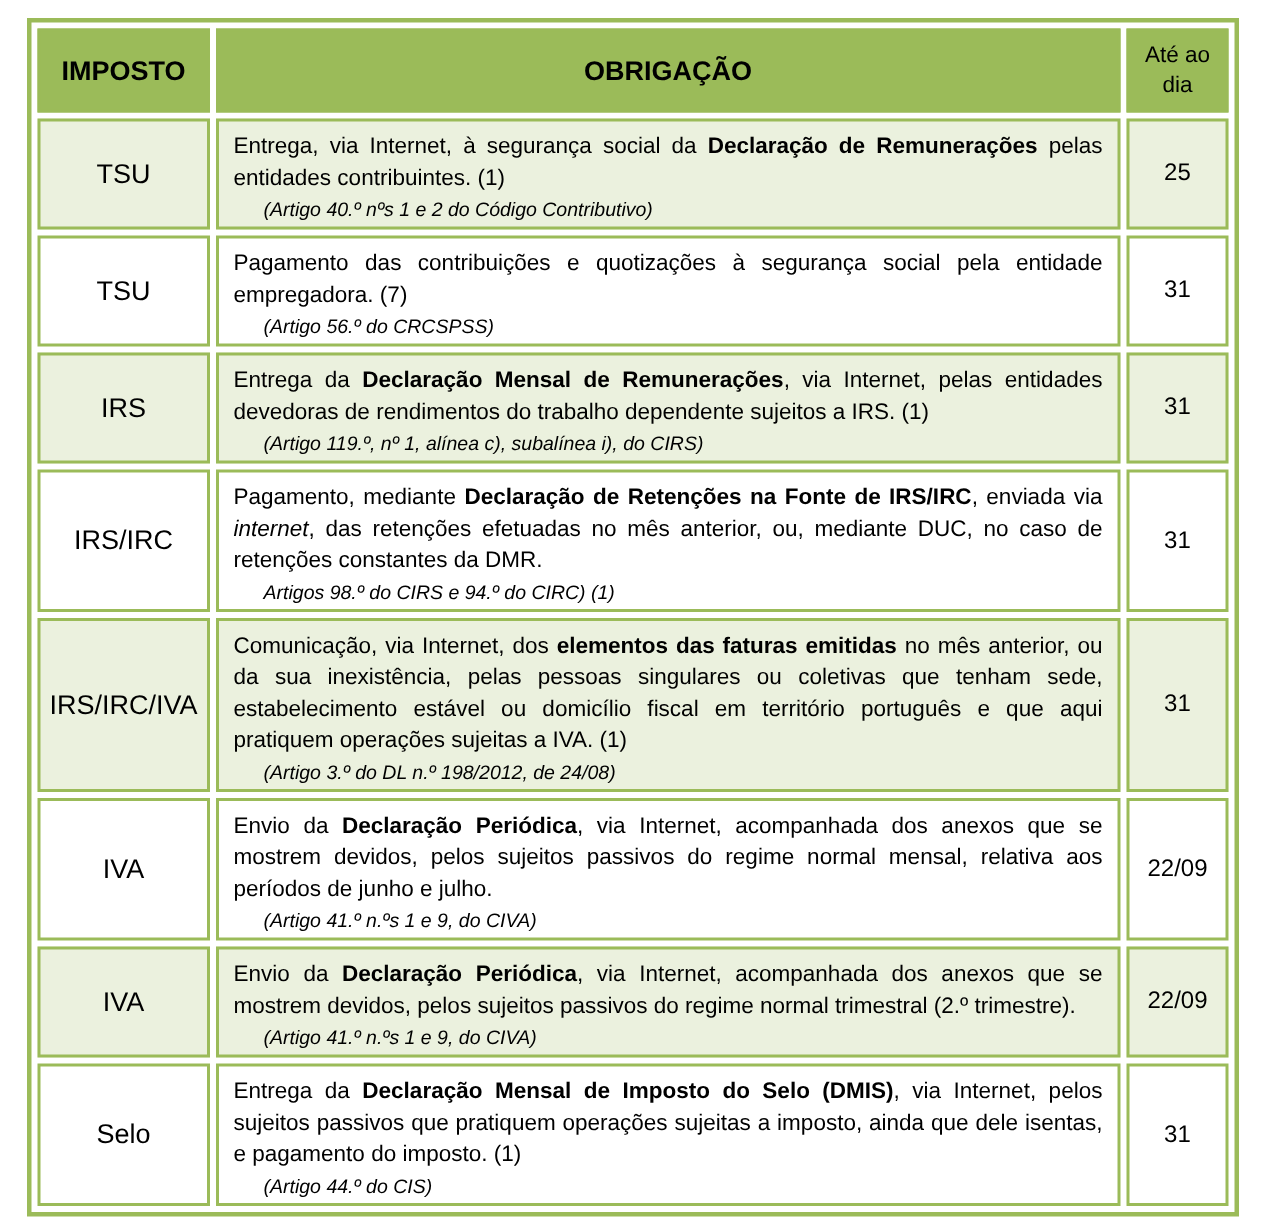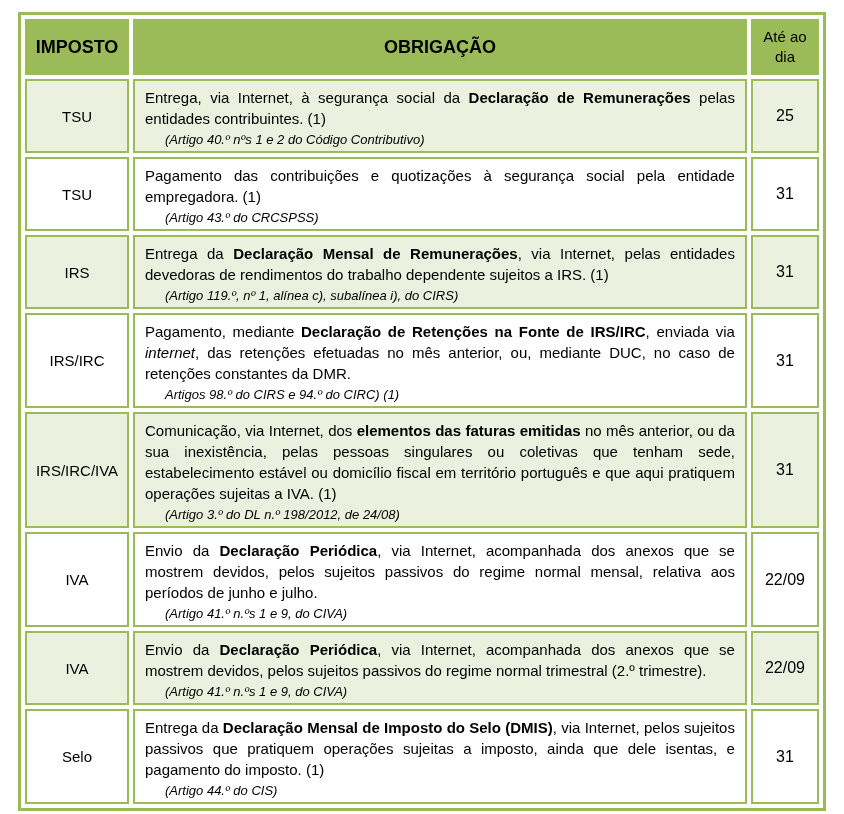--- a/index.html
+++ b/index.html
@@ -40,21 +40,21 @@
   }
   thead th.col-dia{
     font-weight:normal;
     font-size:15px;
     line-height:1.35;
   }
   tr.row-light td{background:var(--row-light);}
   tr.row-white td{background:var(--row-white);}
   td.imposto{
     text-align:center;
-    font-size:15px;
+    font-size:18px;
     padding:4px 6px;
   }
   td.obligation{
     padding:6px 10px 3px 10px;
     font-size:15px;
   }
   .ob-text{
     text-align:justify;
     line-height:21px;
   }
@@ -91,22 +91,22 @@
     <td class="obligation">
       <div class="ob-text"><span>Entrega, via Internet, à segurança social da </span><span class="b">Declaração de Remunerações</span><span> pelas entidades contribuintes. (1)</span></div>
       <div class="citation">(Artigo 40.º nºs 1 e 2 do Código Contributivo)</div>
     </td>
     <td class="day">25</td>
   </tr>
 
   <tr class="row-white">
     <td class="imposto">TSU</td>
     <td class="obligation">
-      <div class="ob-text"><span>Pagamento das contribuições e quotizações à segurança social pela entidade empregadora. (1)</span></div>
-      <div class="citation">(Artigo 43.º do CRCSPSS)</div>
+      <div class="ob-text"><span>Pagamento das contribuições e quotizações à segurança social pela entidade empregadora. (7)</span></div>
+      <div class="citation">(Artigo 56.º do CRCSPSS)</div>
     </td>
     <td class="day">31</td>
   </tr>
 
   <tr class="row-light">
     <td class="imposto">IRS</td>
     <td class="obligation">
       <div class="ob-text"><span>Entrega da </span><span class="b">Declaração Mensal de Remunerações</span><span>, via Internet, pelas entidades devedoras de rendimentos do trabalho dependente sujeitos a IRS. (1)</span></div>
       <div class="citation">(Artigo 119.º, nº 1, alínea c), subalínea i), do CIRS)</div>
     </td>

